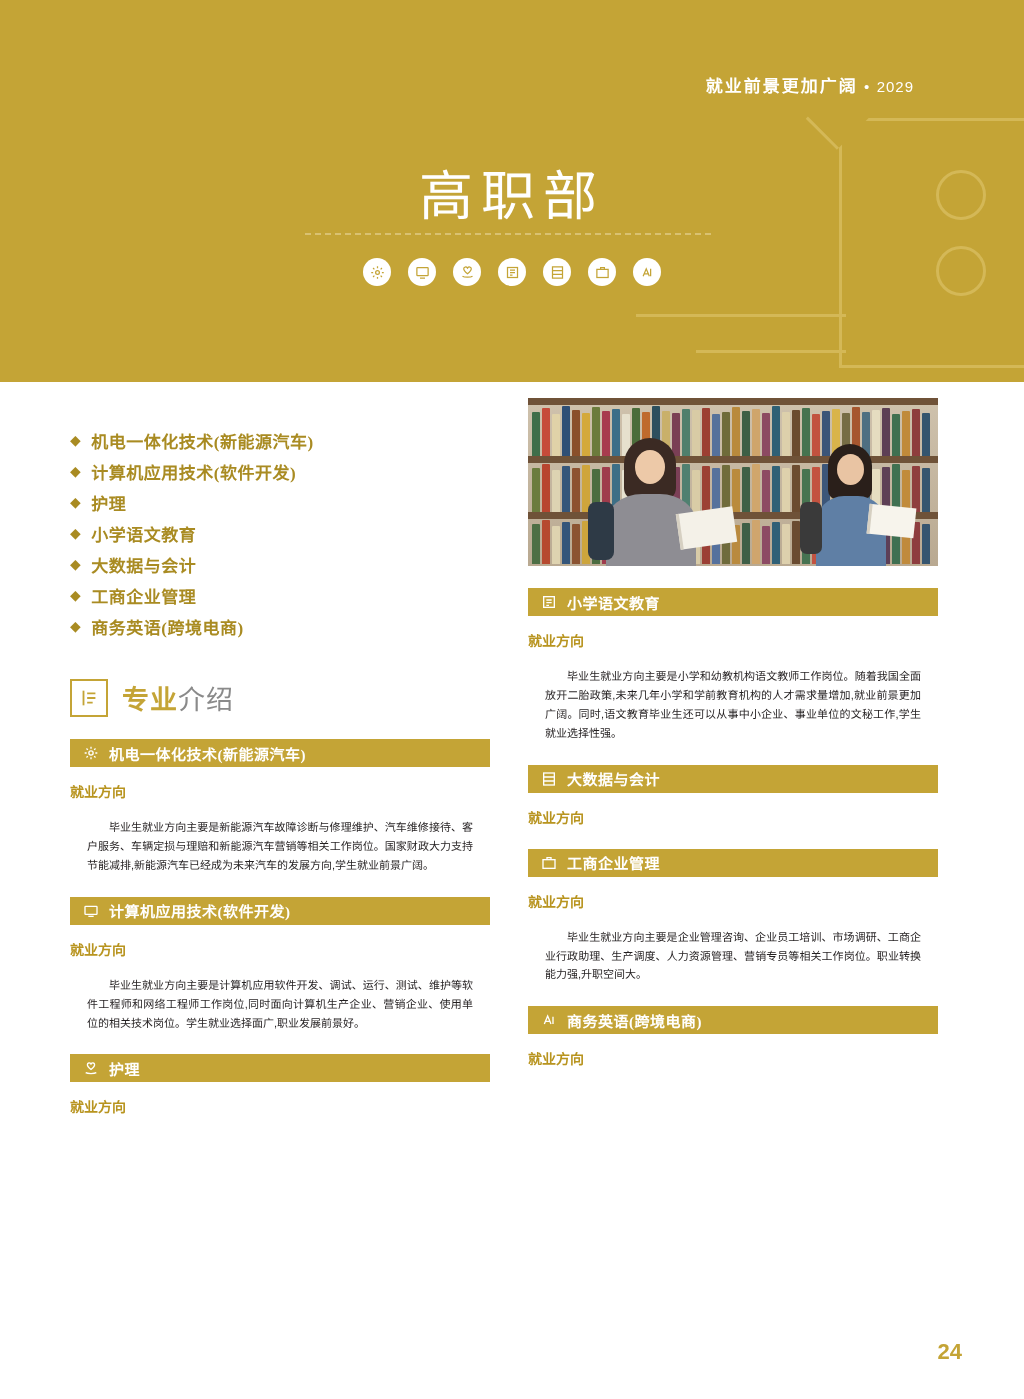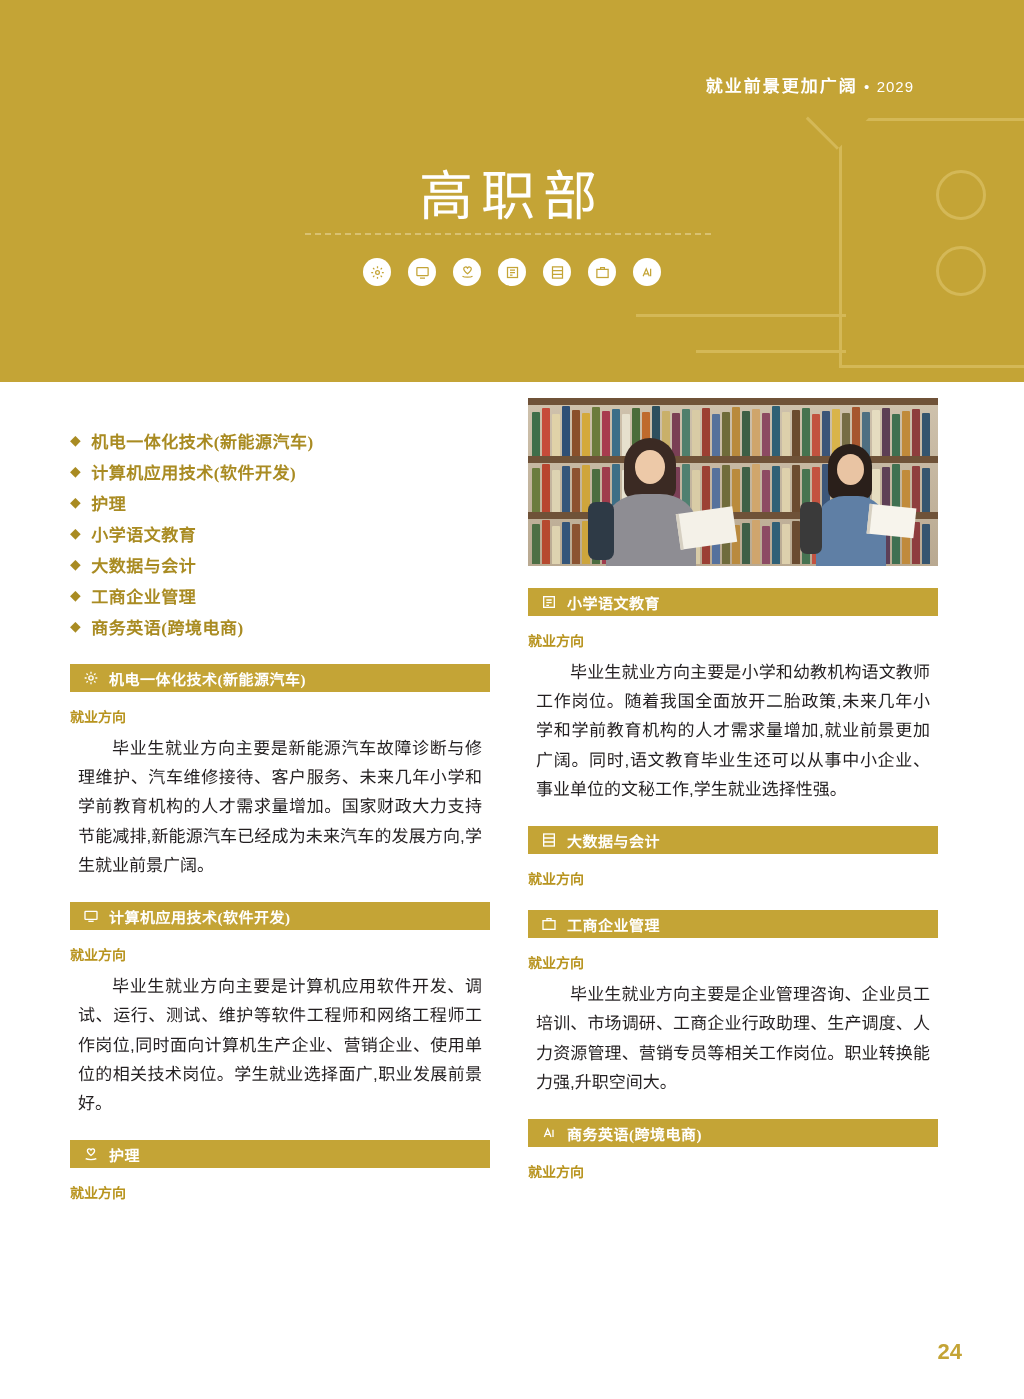--- a/index.html
+++ b/index.html
@@ -208,26 +208,26 @@
     letter-spacing: 0.5px;
   }
   .sub-label {
     font-family: "Liberation Serif", "DejaVu Serif", serif;
     font-weight: bold;
     font-size: 14px;
     color: #b8941f;
     margin: 14px 0 6px 0;
   }
   .body-text {
-    font-size: 17px;
+    font-size: 11px;
     line-height: 1.72;
     color: #231f20;
     text-align: justify;
     text-indent: 2em;
-    margin: 8px;
+    margin: 17px;
   }
 
   
   .right-col {
     position: absolute;
     left: 528px;
     top: 398px;
     width: 410px;
   }
   .photo {
@@ -367,33 +367,44 @@
     <li>
         <span class="diamond">◆</span>
         <span>工商企业管理</span>
       </li>
     <li>
         <span class="diamond">◆</span>
         <span>商务英语(跨境电商)</span>
       </li>
   </ul>
 
+  <div class="section-head">
+    <div class="sh-icon">
+      <svg width="22" height="22" viewBox="0 0 24 24" fill="none" stroke="currentColor" stroke-width="2">
+          <path d="M6 4v16"></path>
+          <path d="M10 7h9M10 12h9M10 17h6"></path>
+        </svg>
+    </div>
+    <div class="sh-title">
+      <span>专业</span><span class="sub">介绍</span>
+    </div>
+  </div>
 
   <div>
     <div class="major-bar">
       <span class="mb-icon">
         <svg width="16" height="16" viewBox="0 0 24 24" fill="none" stroke="currentColor" stroke-width="2">
             <circle cx="12" cy="12" r="3.2"></circle>
             <path d="M12 2.5v3M12 18.5v3M2.5 12h3M18.5 12h3M5.2 5.2l2.1 2.1M16.7 16.7l2.1 2.1M18.8 5.2L16.7 7.3M7.3 16.7L5.2 18.8"></path>
           </svg>
       </span>
       <span class="mb-label">机电一体化技术(新能源汽车)</span>
     </div>
     <div class="sub-label">就业方向</div>
-    <p class="body-text">毕业生就业方向主要是新能源汽车故障诊断与修理维护、汽车维修接待、客户服务、未来几年小学和学前教育机构的人才需求量增加。国家财政大力支持节能减排,新能源汽车已经成为未来汽车的发展方向,学生就业前景广阔。</p>
+    <p class="body-text">毕业生就业方向主要是新能源汽车故障诊断与修理维护、汽车维修接待、客户服务、车辆定损与理赔和新能源汽车营销等相关工作岗位。国家财政大力支持节能减排,新能源汽车已经成为未来汽车的发展方向,学生就业前景广阔。</p>
   </div>
 
   <div>
     <div class="major-bar">
       <span class="mb-icon">
         <svg width="16" height="16" viewBox="0 0 24 24" fill="none" stroke="currentColor" stroke-width="2">
             <rect x="3" y="5" width="18" height="12" rx="1"></rect>
             <path d="M8 20h8"></path>
           </svg>
       </span>

